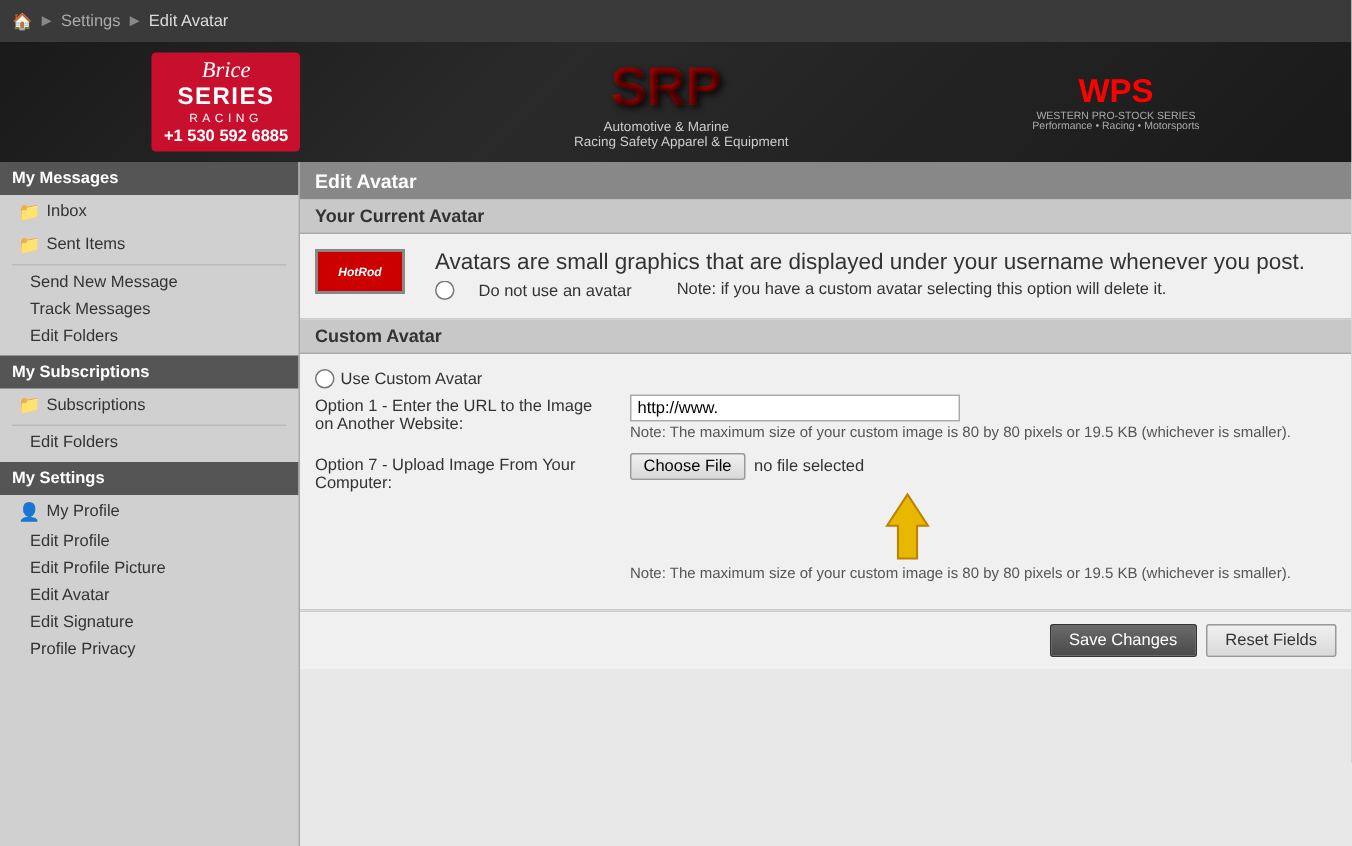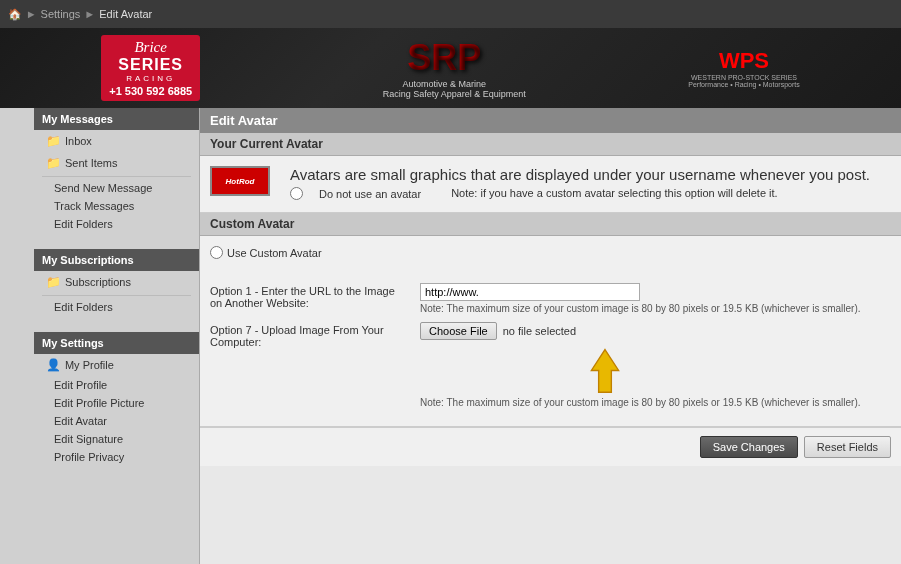--- a/index.html
+++ b/index.html
@@ -84,22 +84,21 @@
 
     
     .sidebar {
       width: 200px;
       background: #d0d0d0;
       border-right: 1px solid #aaa;
       overflow-y: auto;
       flex-shrink: 0;
     }
     .sidebar-section {
-      margin-bottom: 16px;
-      padding-left: 34px;
+      margin-bottom: 4px;
     }
     .sidebar-section-header {
       background: #555;
       color: #fff;
       font-size: 11px;
       font-weight: bold;
       padding: 5px 8px;
       text-transform: none;
     }
     .sidebar-item {
@@ -274,21 +273,21 @@
     .reset-btn {
       background: linear-gradient(to bottom, #f0f0f0, #d8d8d8);
       color: #333;
       border: 1px solid #999;
     }
 
     .use-custom-row {
       display: flex;
       align-items: center;
       gap: 4px;
-      margin-bottom: 24px;
+      margin-bottom: 4px;
       font-size: 11px;
       color: #333;
     }
   </style>
 </head>
 <body>
 
 <div class="top-nav">
   <div class="breadcrumb">
     <span class="home-icon">🏠</span>

